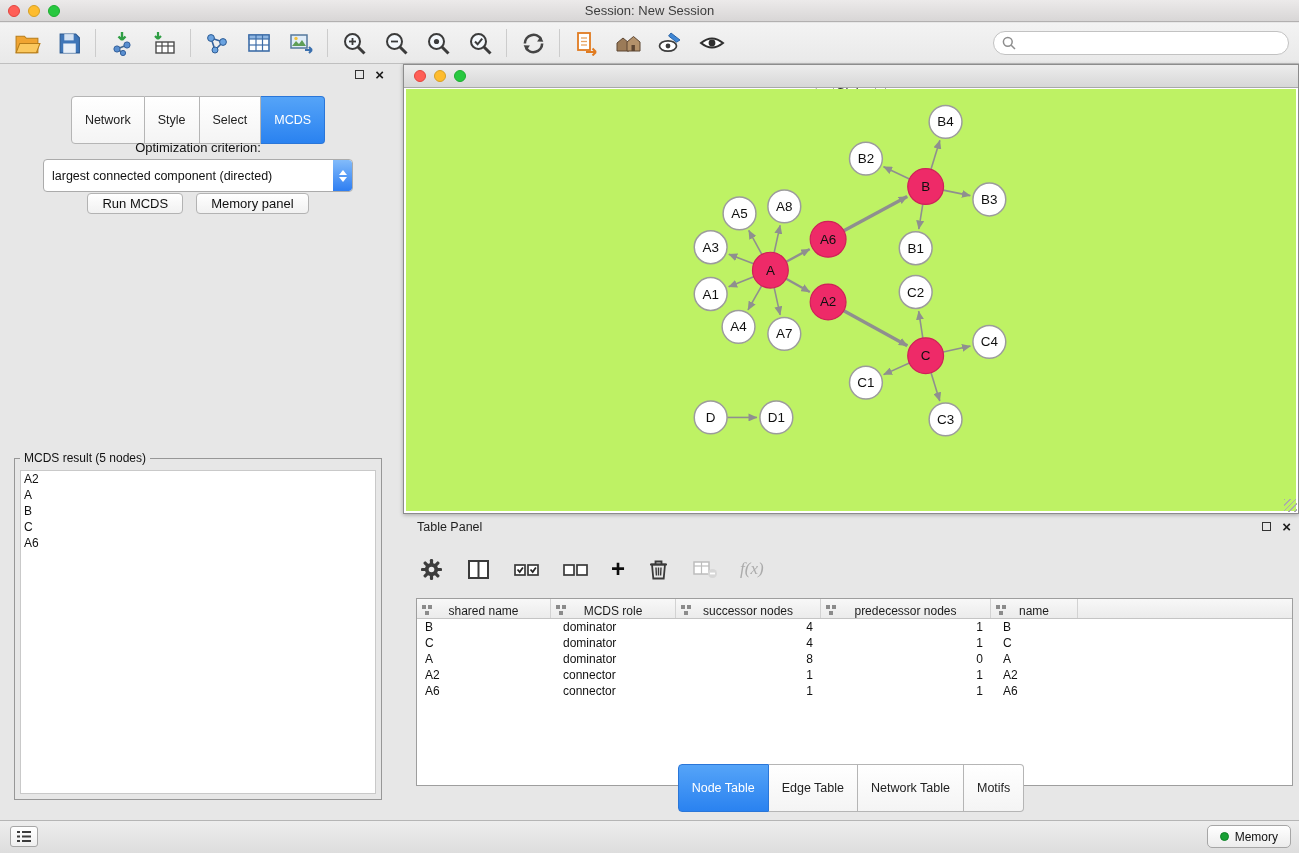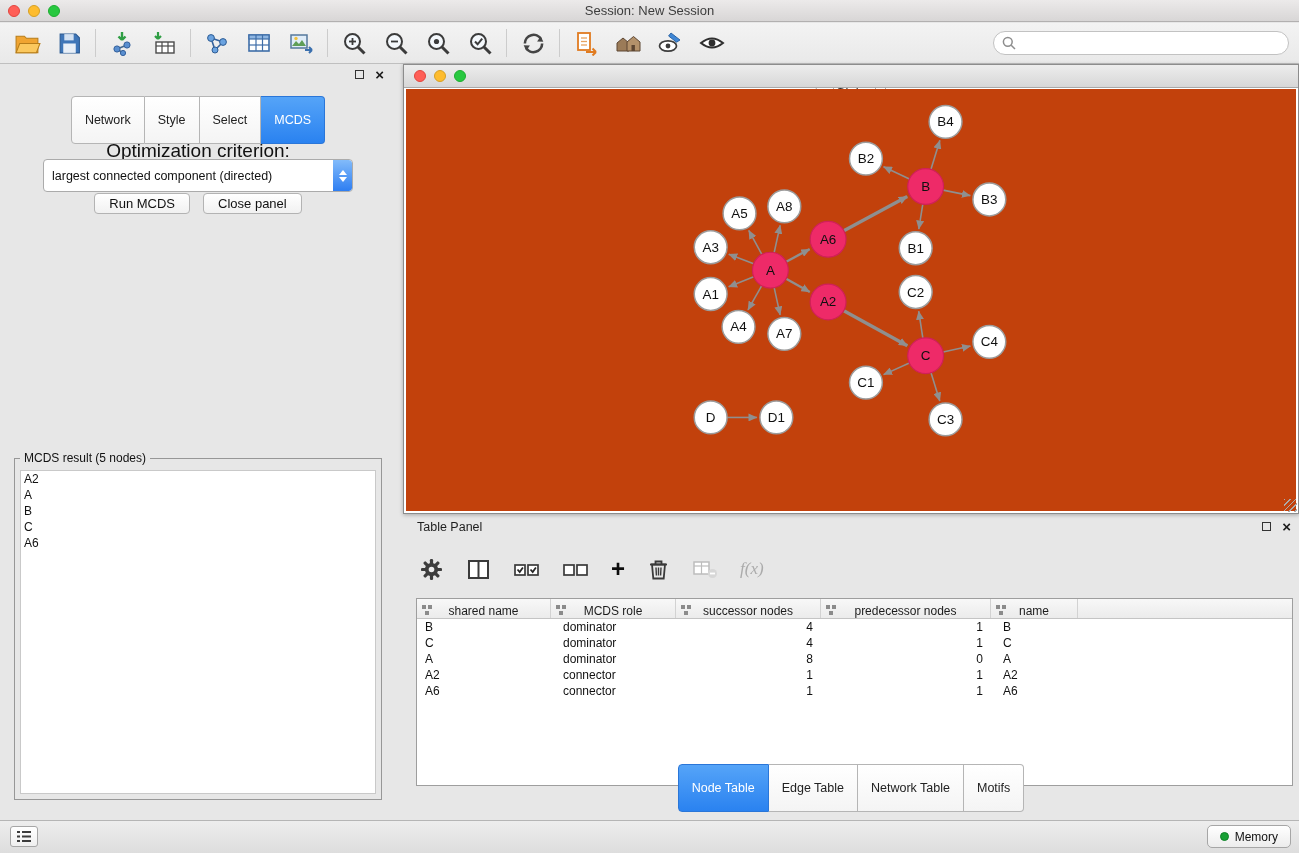--- a/index.html
+++ b/index.html
@@ -29,39 +29,39 @@
   .panel-title{font-size:12.5px;color:#1e1e1e;padding-left:6px}
   .panel-controls{position:absolute;right:8px;top:1px;display:flex;gap:11px;align-items:center}
   .float-box{width:9px;height:9px;border:1.5px solid #333;display:inline-block}
   .close-x{font-size:15px;font-weight:bold;color:#1b1b1b;line-height:11px}
   .seg-tabs{display:flex;justify-content:center}
   .cp-tabs{position:absolute;left:0;right:0;top:28px}
   .seg-tab{font-size:12.5px;padding:16px 13px;background:linear-gradient(#ffffff,#f4f4f4);border:1px solid #b5b5b5;border-left:none;color:#222;cursor:pointer;white-space:nowrap}
   .seg-tab:first-child{border-left:1px solid #b5b5b5;border-radius:4px 0 0 4px}
   .seg-tab:last-child{border-radius:0 4px 4px 0}
   .seg-tab.active{background:linear-gradient(#55a4f8,#2a82f0);border-color:#2a76d8;color:#fff}
-  .opt-label{position:absolute;top:72px;left:0;width:100%;text-align:center;font-size:19px;color:#111}
+  .opt-label{position:absolute;top:72px;left:0;width:100%;text-align:center;font-size:13px;color:#111}
   .combo{position:absolute;top:91px;left:39px;width:310px;height:33px;background:#fff;border:1px solid #ababab;border-radius:4px;font-size:12.5px;display:flex;align-items:center;overflow:hidden;cursor:pointer}
   .combo-text{flex:1;padding-left:8px;color:#111;white-space:nowrap}
   .combo-stepper{width:19px;height:100%;background:linear-gradient(#82bbfa,#2e7ef2);display:flex;flex-direction:column;align-items:center;justify-content:center;gap:2px;border-radius:0 3px 3px 0}
   .tri-up{width:0;height:0;border-left:4px solid transparent;border-right:4px solid transparent;border-bottom:5px solid #fff}
   .tri-down{width:0;height:0;border-left:4px solid transparent;border-right:4px solid transparent;border-top:5px solid #fff}
   .cp-buttons{position:absolute;top:125px;left:0;width:100%;display:flex;justify-content:center;gap:13px}
   .btn{font-size:13px;padding:2px 14px;height:21px;background:linear-gradient(#ffffff,#f1f1f1);border:1px solid #b3b3b3;border-radius:4px;color:#111;cursor:pointer;font-family:inherit}
   .result-box{position:absolute;left:10px;top:390px;width:368px;height:342px;border:1px solid #979797}
   .result-legend{position:absolute;top:-8px;left:5px;background:#e7e7e7;padding:0 4px;font-size:12px;color:#111}
   .result-list{position:absolute;left:5px;top:11px;right:5px;bottom:5px;background:#fff;border:1px solid #c9c9c9;overflow:auto;font-size:12px;color:#111}
   .result-list div{padding:0 3px;height:16px;line-height:16px;cursor:default}
 
   
   .net-window{position:absolute;left:403px;top:64px;width:896px;height:450px;border:1px solid #8c8c8c;background:#fff;box-shadow:0 1px 4px rgba(0,0,0,.28)}
   .net-titlebar{position:absolute;left:0;top:0;right:0;height:23px;background:linear-gradient(#ededed,#d7d7d7);border-bottom:1px solid #a8a8a8}
   .net-titlebar .traffic{top:5px;left:10px}
   .net-title{text-align:center;font-size:13px;color:#2e2e2e;padding-top:20px}
-  .net-canvas{position:absolute;left:2px;top:24px;right:2px;bottom:2px;background:#c2410c;overflow:hidden}
+  .net-canvas{position:absolute;left:2px;top:24px;right:2px;bottom:2px;background:#bef264;overflow:hidden}
   .net-canvas svg{width:100%;height:100%;display:block}
   .resize-corner{position:absolute;right:1px;bottom:1px;width:13px;height:13px;background:repeating-linear-gradient(135deg,#ababab 0 1px,transparent 1px 4px)}
 
   
   .table-panel{position:absolute;left:403px;top:520px;width:896px;height:298px}
   .tp-toolbar{position:absolute;top:28px;left:16px;height:42px;display:flex;align-items:center;gap:22px}
   .tp-icon{display:flex;align-items:center;justify-content:center;background:none;border:none;cursor:pointer;padding:0}
   .plus-glyph{font-size:24px;font-weight:bold;color:#0d0d0d;line-height:20px}
   .fx-glyph{font-family:"Liberation Serif","DejaVu Serif",serif;font-style:italic;font-size:17px;color:#ababab}
   .tp-table{position:absolute;left:13px;top:78px;width:877px;height:188px;background:#fff;border:1px solid #9e9e9e;overflow:hidden}
@@ -255,21 +255,21 @@
     <div class="opt-label">Optimization criterion:</div>
     <div class="combo">
       <span class="combo-text">largest connected component (directed)</span>
       <span class="combo-stepper">
         <span class="tri-up"></span>
           <span class="tri-down"></span>
       </span>
     </div>
     <div class="cp-buttons">
       <button class="btn">Run MCDS</button>
-      <button class="btn">Close panel</button>
+      <button class="btn">Memory panel</button>
     </div>
     <div class="result-box">
       <div class="result-legend">MCDS result (5 nodes)</div>
       <div class="result-list">
           <div>A2</div>
           <div>A</div>
           <div>B</div>
           <div>C</div>
           <div>A6</div>
         </div>

